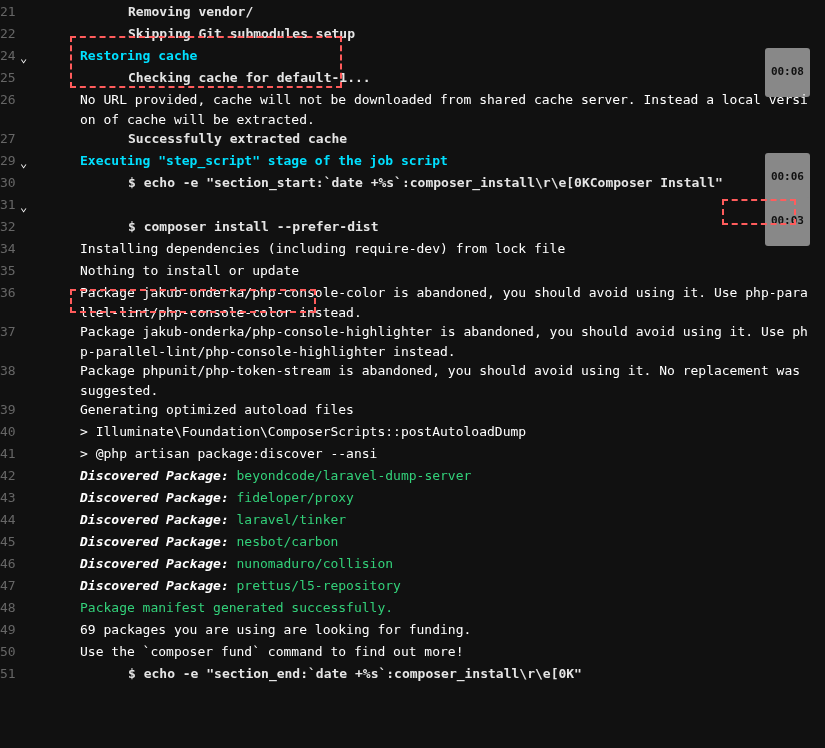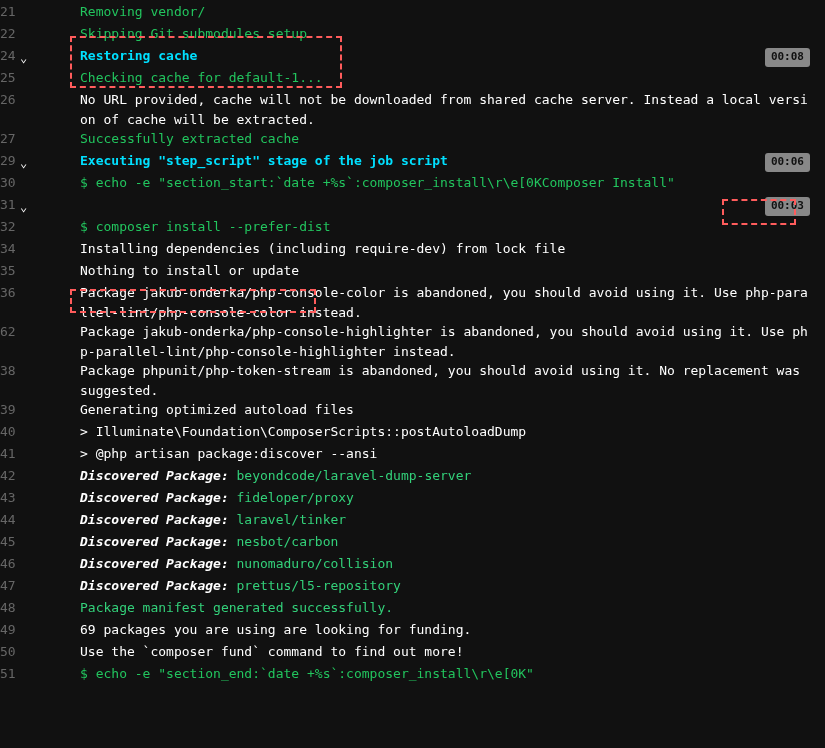--- a/index.html
+++ b/index.html
@@ -37,32 +37,32 @@
     font-size: 12px;
     cursor: pointer;
   }
   .content {
     flex: 1;
     padding-left: 10px;
     color: #fff;
     word-break: break-all;
     padding-right: 10px;
   }
-  .green { color: #22c55e; font-weight: normal; }
+  .green { color: #e5e5e5; font-weight: bold; margin-left: 48px; }
   .cyan { color: #00e0ff; font-weight: bold; }
   .bold { font-weight: bold; }
   .badge {
     position: absolute;
     right: 15px;
     top: 2px;
     background: #888;
     color: #111;
     font-size: 11px;
     font-weight: bold;
-    padding: 1px 6px;
+    padding: 16px 6px;
     border-radius: 3px;
   }
   .pkg-label { color: #fff; font-weight: bold; font-style: italic; }
   .pkg-name { color: #33d17a; }
   .highlight-red {
     position: absolute;
     border: 2px dashed #ff5c5c;
     pointer-events: none;
   }
 </style>
@@ -121,21 +121,21 @@
     </div>
     <div class="line">
       <span class="gutter">35</span>
       <span class="content"><span>Nothing to install or update</span></span>
     </div>
     <div class="line">
       <span class="gutter">36</span>
       <span class="content"><span>Package jakub-onderka/php-console-color is abandoned, you should avoid using it. Use php-parallel-lint/php-console-color instead.</span></span>
     </div>
     <div class="line">
-      <span class="gutter">62</span>
+      <span class="gutter">37</span>
       <span class="content"><span>Package jakub-onderka/php-console-highlighter is abandoned, you should avoid using it. Use php-parallel-lint/php-console-highlighter instead.</span></span>
     </div>
     <div class="line">
       <span class="gutter">38</span>
       <span class="content"><span>Package phpunit/php-token-stream is abandoned, you should avoid using it. No replacement was suggested.</span></span>
     </div>
     <div class="line">
       <span class="gutter">39</span>
       <span class="content"><span>Generating optimized autoload files</span></span>
     </div>

